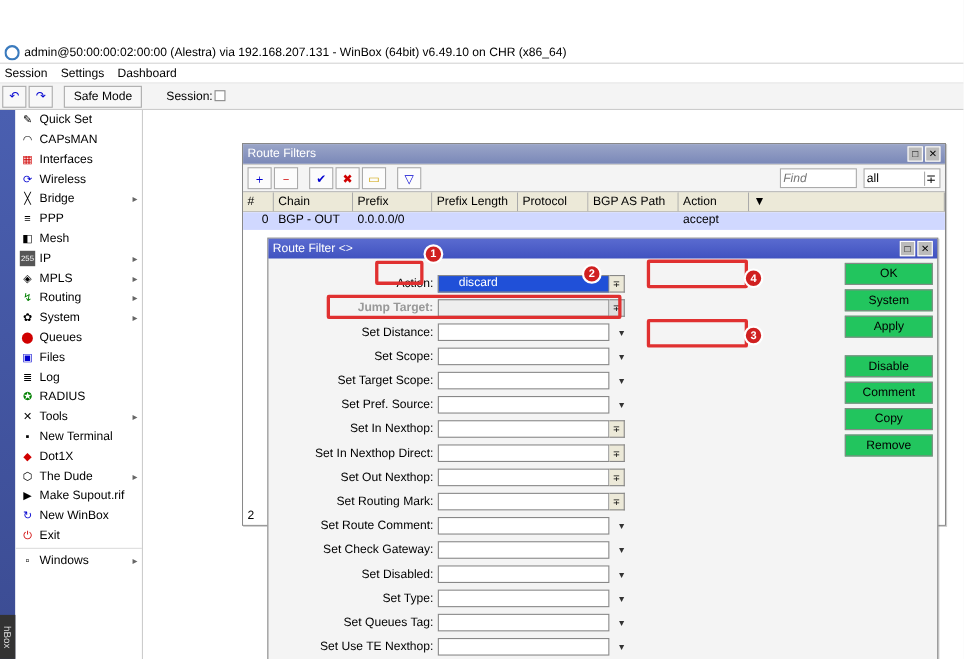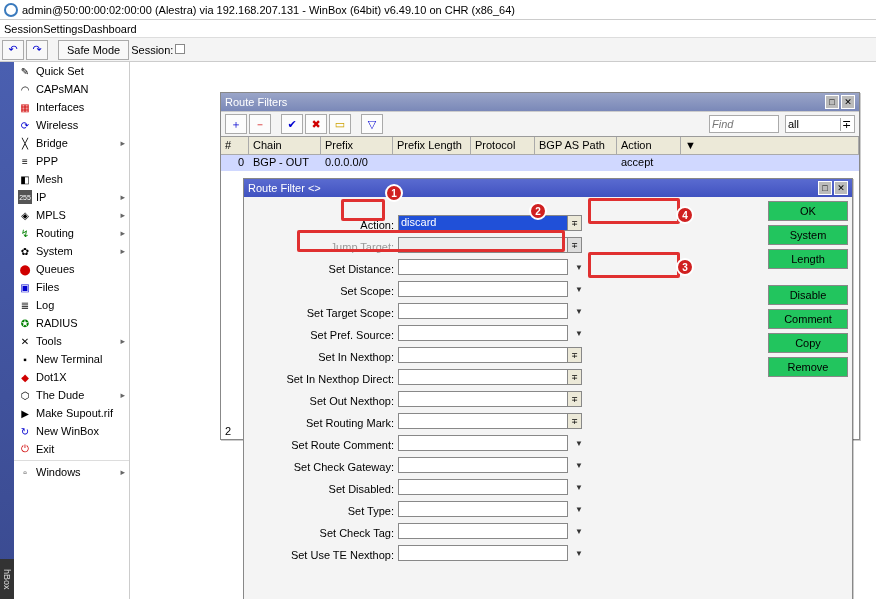--- a/index.html
+++ b/index.html
@@ -1,28 +1,28 @@
 <!DOCTYPE html>
 <html><head>
 <meta charset="utf-8">
 <style>
 * { box-sizing: border-box; margin: 0; padding: 0; font-family: Tahoma, Arial, sans-serif; font-size: 11px; }
 body { width: 876px; height: 599px; background: #fff; overflow: hidden; position: relative; }
 
-.titlebar { height: 20px; background: #fff; display: flex; align-items: center; padding: 0 4px; border-bottom: 1px solid #ccc; }
+.titlebar { height: 20px; background: #fff; display: flex; align-items: center; padding: 0 4px; border-bottom: 1px solid #ccc; margin-top: 38px; }
 .titlebar .logo { width: 14px; height: 14px; margin-right: 4px; }
 .titlebar .title { font-size: 11px; }
 
-.menubar { height: 18px; background: #fff; display: flex; align-items: center; padding: 0 4px; border-bottom: 1px solid #ddd; }
+.menubar { height: 18px; background: #fff; display: flex; align-items: center; padding: 0 4px; gap: 12px; border-bottom: 1px solid #ddd; }
 .menubar span { cursor: default; }
 
 .toolbar { height: 24px; background: #f4f4f4; border-bottom: 1px solid #ccc; display: flex; align-items: center; padding: 0 2px; gap: 2px; }
 .tbtn { width: 22px; height: 20px; border: 1px solid #aaa; background: #f8f8f8; display: flex; align-items: center; justify-content: center; cursor: pointer; }
 .safemode { height: 20px; padding: 0 8px; border: 1px solid #aaa; background: #f8f8f8; display: flex; align-items: center; cursor: pointer; }
-.sesslabel { margin-left: 0; display: flex; align-items: flex-start; gap: 2px; }
+.sesslabel { margin-left: 20px; display: flex; align-items: flex-start; gap: 2px; }
 .sesslabel .box { width: 10px; height: 10px; border: 1px solid #888; background: #fff; }
 
 .main { display: flex; height: calc(599px - 62px); }
 .gutter { width: 14px; background: linear-gradient(#4a5fb0,#3a4a90); }
 .bottomtag { position: absolute; left: 0; bottom: 0; width: 14px; height: 40px; background: #333; color: #ddd; writing-mode: vertical-rl; text-orientation: mixed; font-size: 9px; display:flex; align-items:center; justify-content:center;}
 .sidebar { width: 116px; background: #fff; border-right: 1px solid #ccc; }
 .side-item { height: 18px; display: flex; align-items: center; padding: 0 4px; gap: 4px; cursor: pointer; }
 .side-icon { width: 14px; height: 14px; display:flex; align-items:center; justify-content:center; font-size:10px;}
 .side-sep { height: 1px; background: #ddd; margin: 2px 0; }
 .side-arrow { margin-left: auto; font-size: 9px; color: #666; }
@@ -52,24 +52,24 @@
 .win.routefilter { left: 113px; top: 116px; width: 610px; height: 440px; z-index: 10; }
 .win.routefilter .win-title { background: linear-gradient(#5a6bd0,#4052c0); align-items: center; }
 .rf-body { display:flex; padding: 4px; gap:6px; height: calc(100% - 18px); }
 .rf-left { flex:1; }
 .rf-right { width:80px; display:flex; flex-direction:column; gap:4px; }
 .rf-btn { height:20px; border:1px solid #888; background:#22c55e; cursor:pointer; display:flex; align-items:center; justify-content:center;}
 .tabs { height:22px; display:flex; border-bottom:1px solid #888;}
 .tab { padding:3px 10px; border:1px solid #888; border-bottom:none; background:#ece9d8; margin-right:0px; cursor:pointer; position:relative; top:1px;}
 .tab.active { background:#f4f4f4; border-bottom:1px solid #f4f4f4;}
 .form { padding-top:8px;}
-.frow { height:22px; display:flex; align-items:flex-end; }
+.frow { height:22px; display:flex; align-items:center; }
 .flabel { width:150px; text-align:right; padding-right:4px; color:#000;}
-.flabel.dim{color:#999;}
-.finput { width:170px; height:16px; border:1px solid #888; background:#fff; padding:0 2px;}
+.flabel.dim{color:#999;font-weight:bold;}
+.finput { width:156px; height:16px; border:1px solid #888; background:#fff; padding:0 18px;}
 .finput.sel{background:#2050d8; color:#fff;}
 .fdd { width:14px; height:16px; border:1px solid #888; border-left:none; background:#ece9d8; display:flex; align-items:center; justify-content:center; font-size:8px; cursor:pointer;}
 .ftri { width:14px; height:16px; display:flex; align-items:center; justify-content:center; font-size:8px; margin-left:4px; cursor:pointer; color:#333;}
 
 
 .hl { position:absolute; border:3px solid #e03030; border-radius:2px; pointer-events:none; z-index:50;}
 .badge { position:absolute; width:18px; height:18px; border-radius:50%; background:#d02020; color:#fff; display:flex; align-items:center; justify-content:center; font-size:10px; font-weight:bold; border:2px solid #fff; z-index:60;}
 
 .blue{color:#0000d0;} .red{color:#d00000;} .green{color:#008000;}
 </style>
@@ -348,35 +348,35 @@
                 <span class="flabel">Set Disabled:</span>
                 <span class="finput"></span>
                 <span class="ftri">▼</span>
               </div>
             <div class="frow">
                 <span class="flabel">Set Type:</span>
                 <span class="finput"></span>
                 <span class="ftri">▼</span>
               </div>
             <div class="frow">
-                <span class="flabel">Set Check Tag:</span>
+                <span class="flabel">Set Queues Tag:</span>
                 <span class="finput"></span>
                 <span class="ftri">▼</span>
               </div>
             <div class="frow">
                 <span class="flabel">Set Use TE Nexthop:</span>
                 <span class="finput"></span>
                 <span class="ftri">▼</span>
               </div>
           </div>
         </div>
         <div class="rf-right">
           <div class="rf-btn">OK</div>
           <div class="rf-btn">System</div>
-          <div class="rf-btn">Length</div>
+          <div class="rf-btn">Apply</div>
           <div style="height:8px"></div>
           <div class="rf-btn">Disable</div>
           <div class="rf-btn">Comment</div>
           <div class="rf-btn">Copy</div>
           <div class="rf-btn">Remove</div>
         </div>
       </div>
     </div>
 
     <div class="hl" style="left:211px; top:137px; width:44px; height:22px;"></div>

